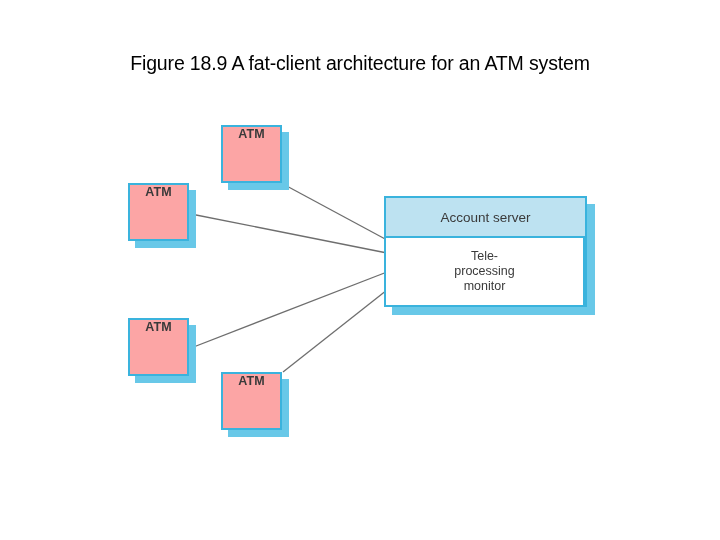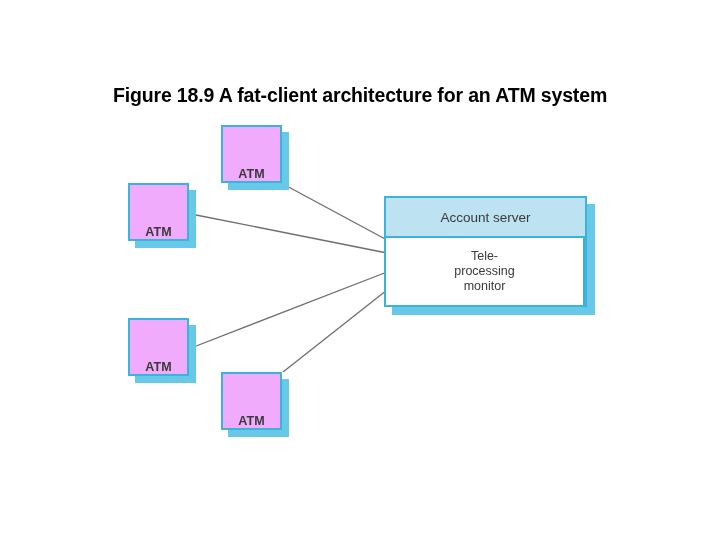--- a/index.html
+++ b/index.html
@@ -18,25 +18,24 @@
 
   
   #figure-title {
     position: absolute;
     left: 0;
     top: 52px;
     width: 720px;
     text-align: center;
     font-family: "Liberation Sans", sans-serif;
     font-size: 19.5px;
-    font-weight: 700;
+    font-weight: 400;
     color: #000000;
     letter-spacing: -0.15px;
     white-space: nowrap;
-    margin-top: 32px;
   }
 
   
   #diagram {
     position: absolute;
     left: 0;
     top: 0;
     width: 720px;
     height: 540px;
   }
@@ -64,23 +63,23 @@
     background: #68c8e8;
   }
   .atm-box {
     position: absolute;
     left: 0;
     top: 0;
     width: 61px;
     height: 58px;
     box-sizing: border-box;
     border: 2px solid #3ab3dd;
-    background: #f0abfc;
-    display: flex;
-    align-items: flex-end;
+    background: #fca5a5;
+    display: flex;
+    align-items: flex-start;
     justify-content: center;
   }
   .atm-label {
     font-family: "Liberation Sans", sans-serif;
     font-size: 12.5px;
     font-weight: 700;
     color: #3a3a3a;
     letter-spacing: 0.2px;
   }
 

